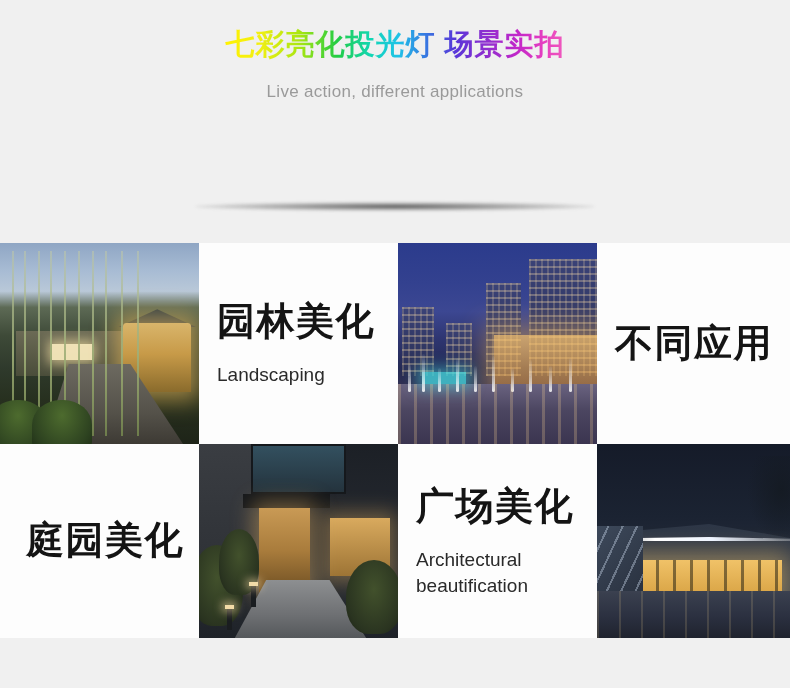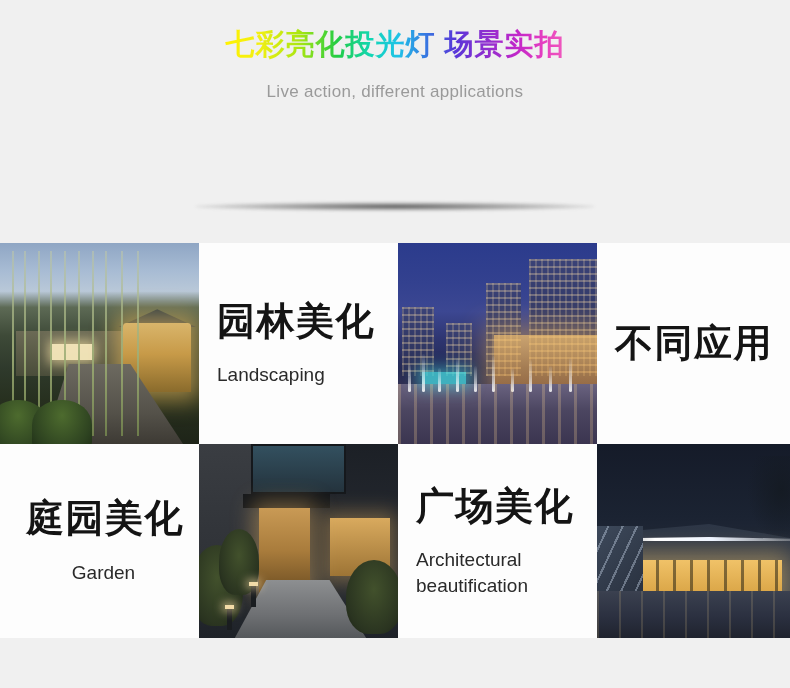--- a/index.html
+++ b/index.html
@@ -110,21 +110,21 @@
   }
 
   .cell.text-cell {
     background: #fdfdfd;
     display: flex;
     flex-direction: column;
     justify-content: center;
     padding: 0 18px;
   }
 
-  .cell.text-cell.wide-left { padding-left: 26px; text-align: center; }
+  .cell.text-cell.wide-left { padding-left: 26px; }
 
   .cn-label {
     font-size: 38px;
     color: #141414;
     letter-spacing: 1.5px;
     font-weight: 700;
     line-height: 1.2;
     white-space: nowrap;
   }
 
@@ -380,21 +380,20 @@
         <div class="reflect"></div>
       </div>
     </div>
 
     <div class="cell text-cell">
       <div class="cn-label">不同应用</div>
     </div>
 
     <div class="cell text-cell wide-left">
       <div class="cn-label">庭园美化</div>
-      <div class="en-label">Garden</div>
     </div>
 
     <div class="cell">
       <div class="photo scene-house">
         <div class="wall"></div>
         <div class="upper-glass"></div>
         <div class="canopy"></div>
         <div class="room-glow"></div>
         <div class="entry-glow"></div>
         <div class="walkway"></div>

